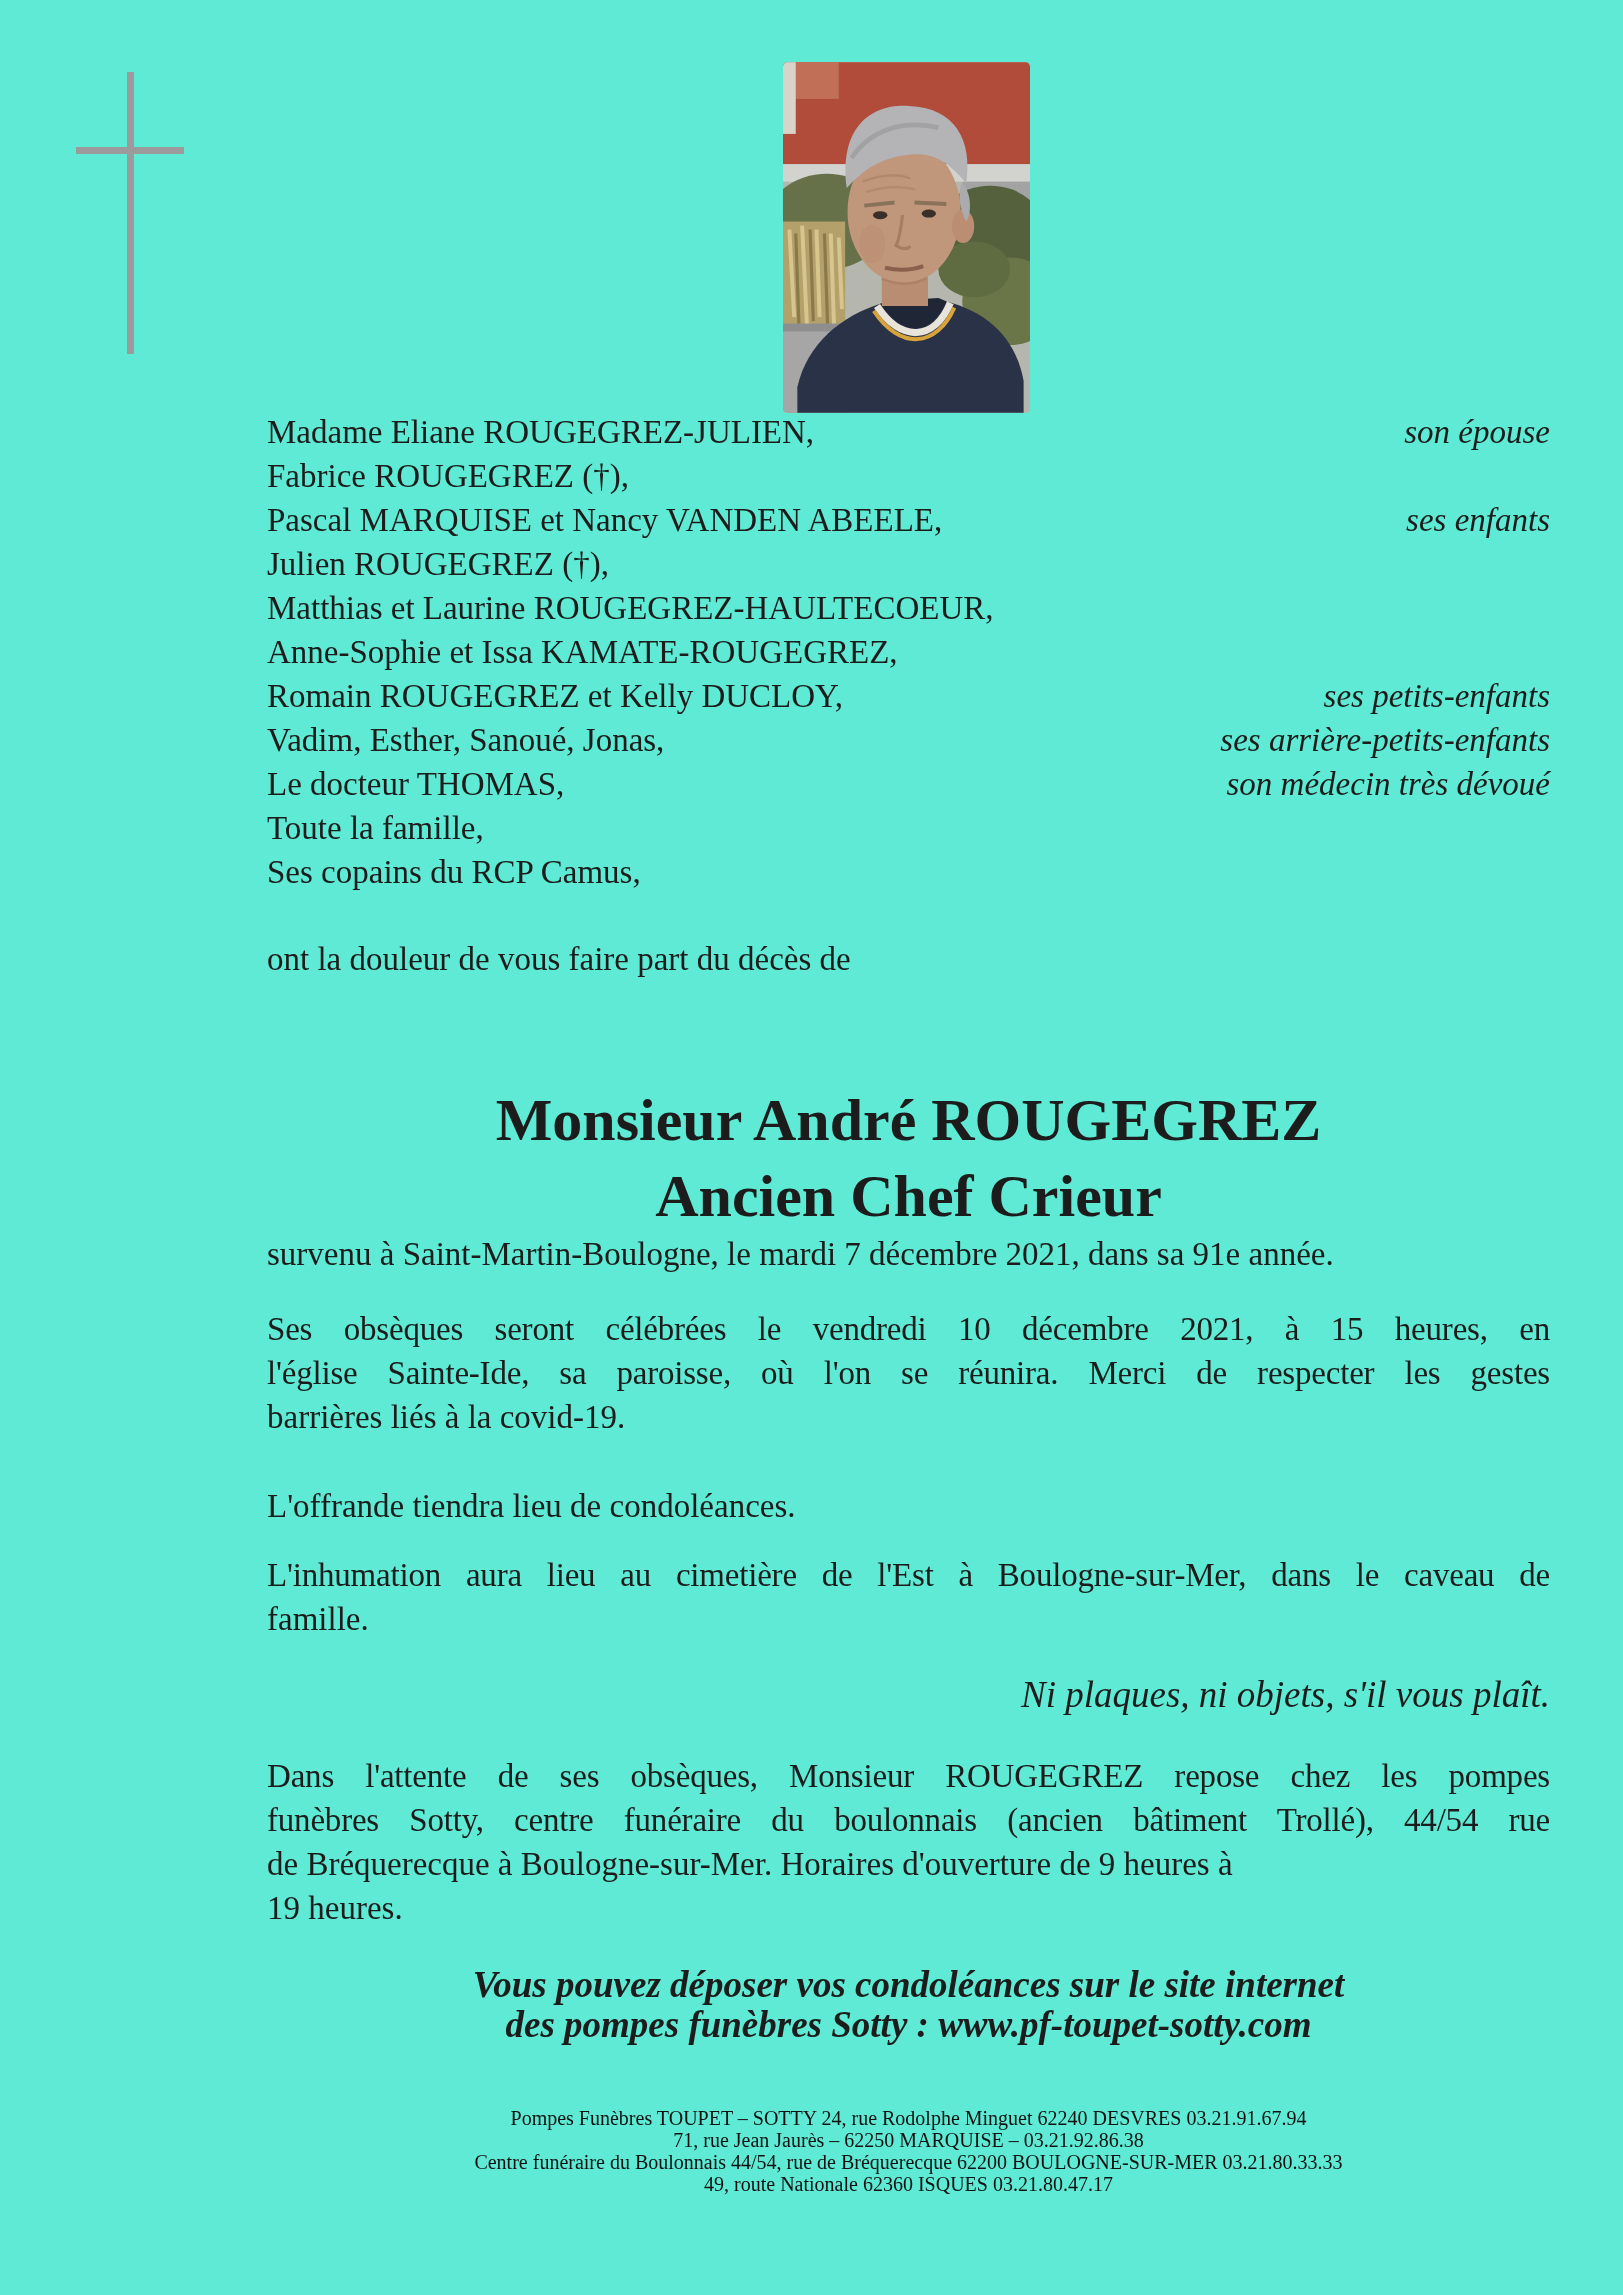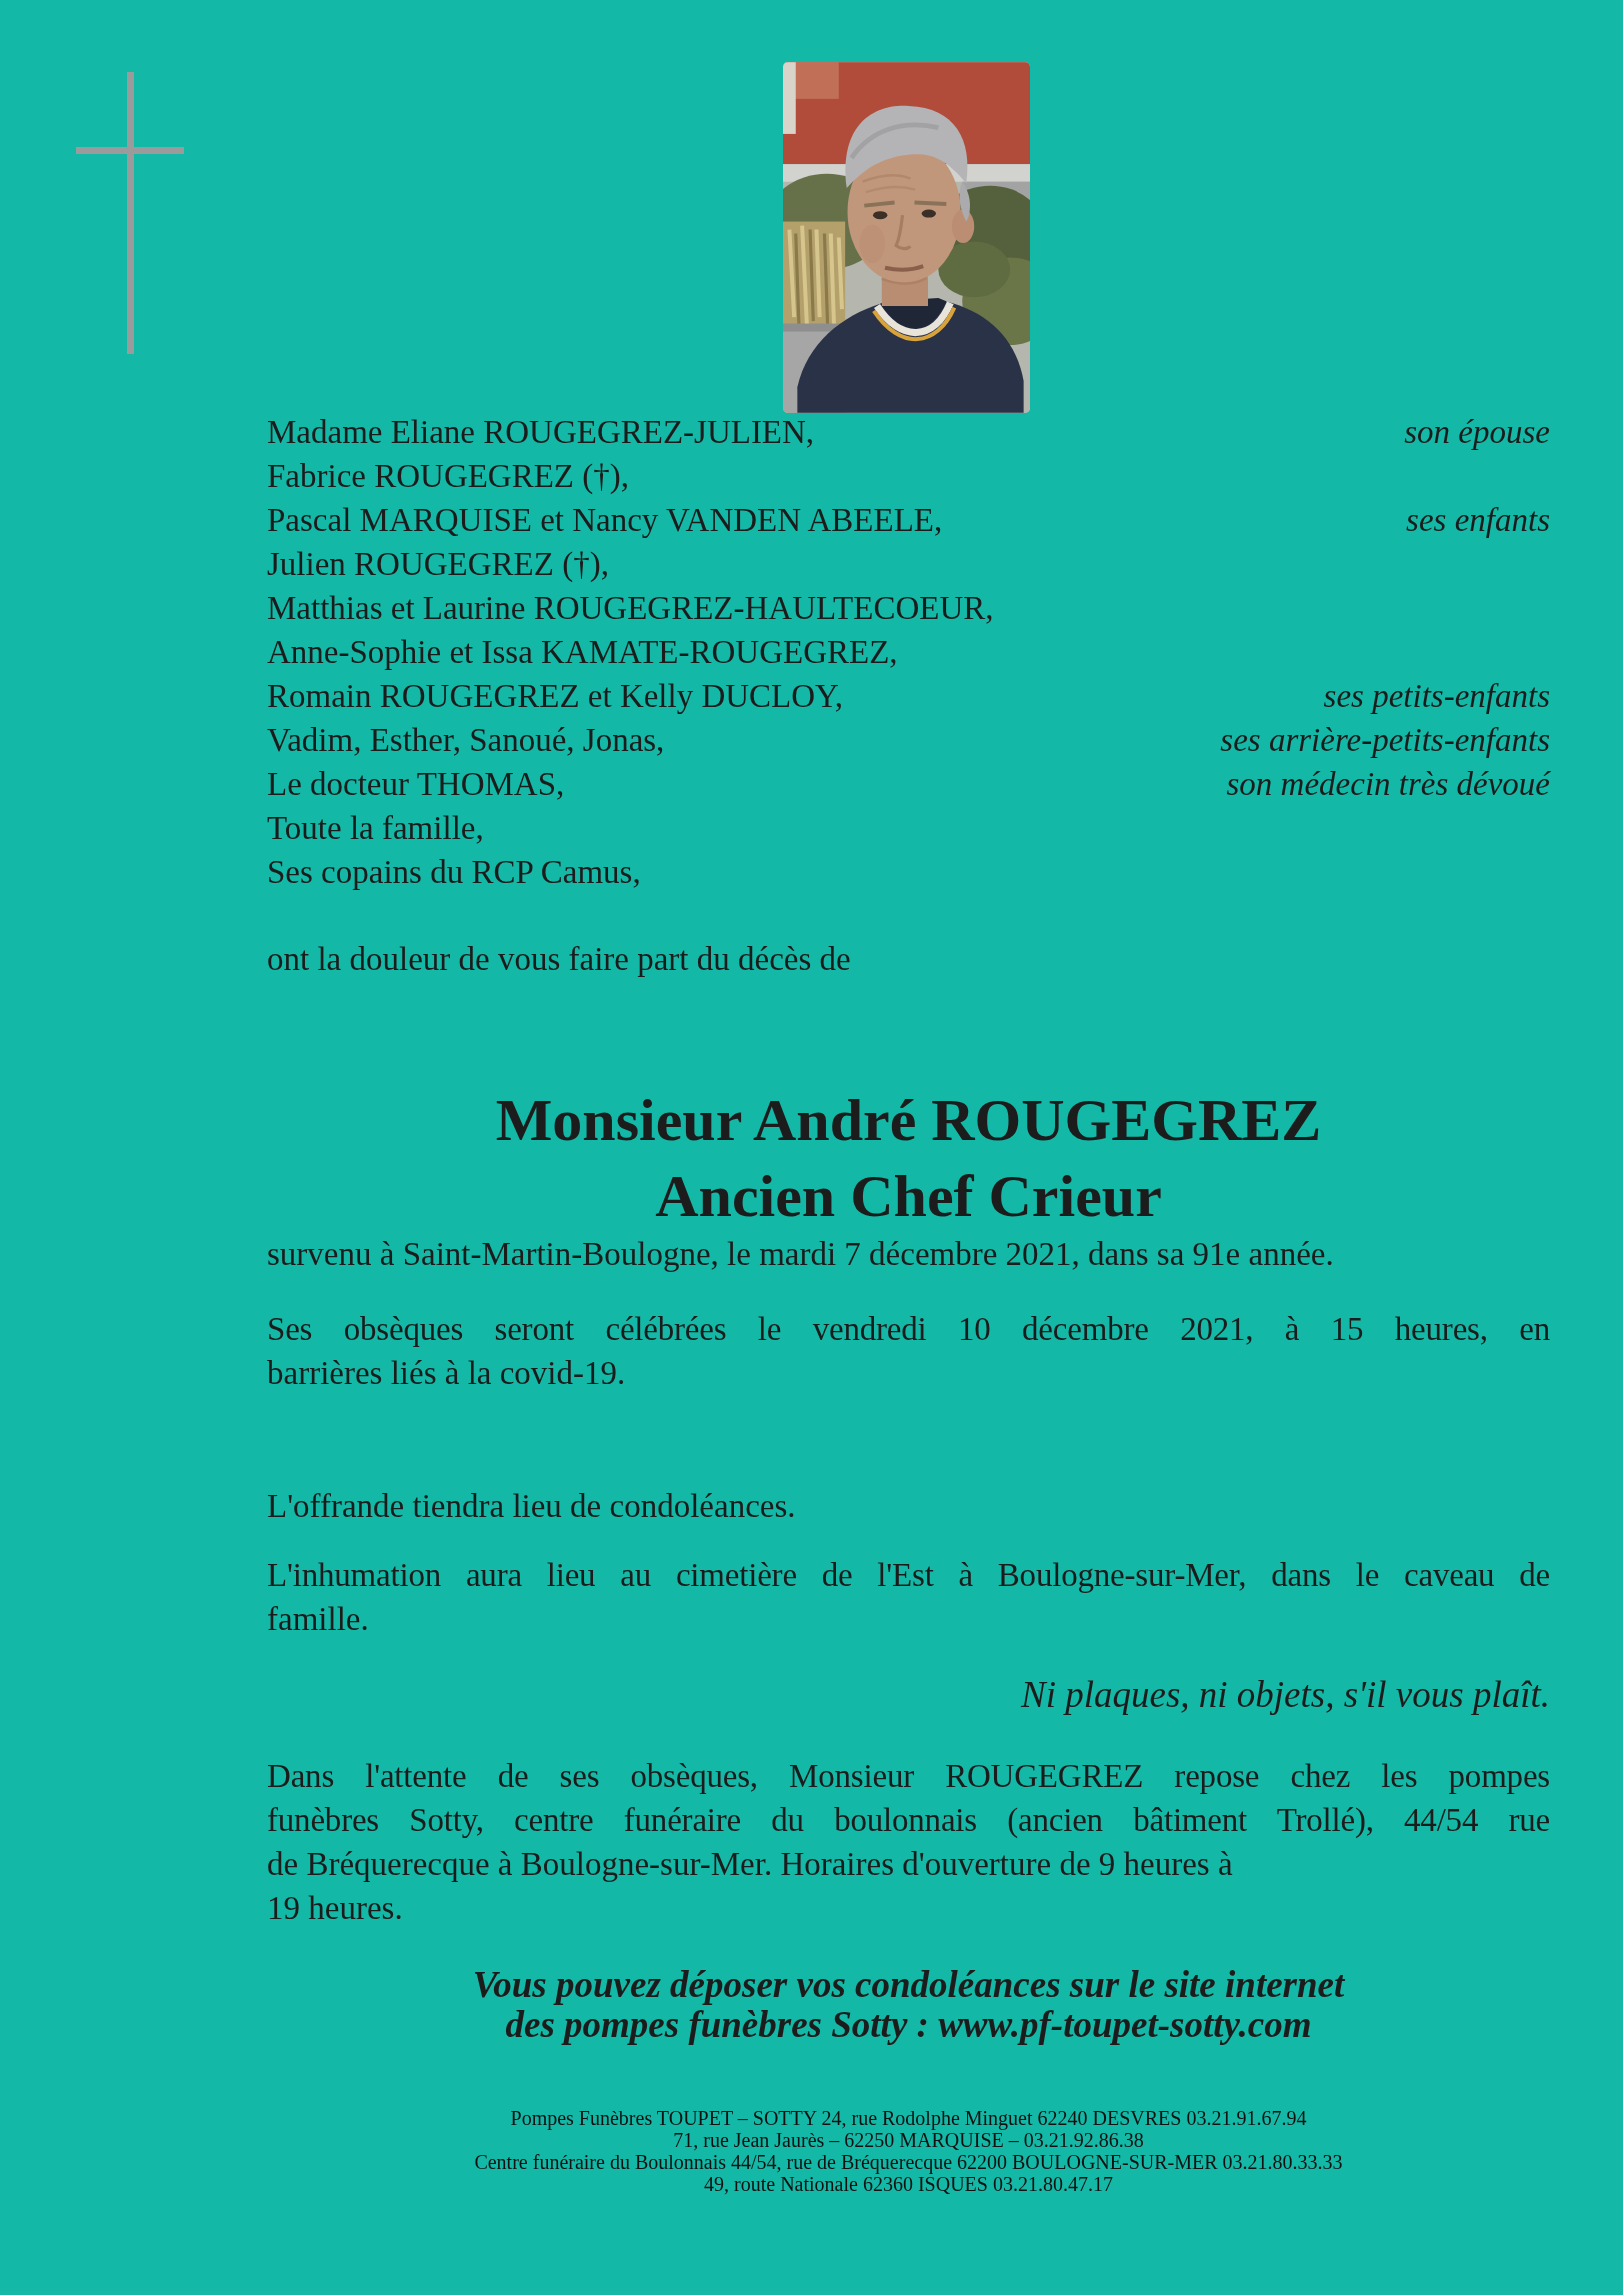--- a/index.html
+++ b/index.html
@@ -1,19 +1,19 @@
 <!DOCTYPE html>
 <html style="font-size:12.8px"><head>
 <meta charset="utf-8">
 <style>
   html,body{margin:0;padding:0;background:#e8e8e8;}
   .page{
     position:relative;
     width:1624px;height:2295px;
-    background:#14b8a6;
+    background:#5eead4;
     font-family:"Liberation Serif", serif;
     color:#1c1c1c;
     overflow:hidden;
   }
   
   .cross-v{position:absolute;left:127px;top:72px;width:7.2px;height:282px;background:#9b9b9b;}
   .cross-h{position:absolute;left:76px;top:147px;width:108px;height:7.2px;background:#9b9b9b;}
   
   .photo{position:absolute;left:783px;top:62px;width:247px;height:351px;border-radius:4.8px;overflow:hidden;background:#b5b6ae;}
   .photo svg{display:block;}
@@ -141,20 +141,21 @@
     <span class="line">Monsieur André ROUGEGREZ</span>
     <span class="line">Ancien Chef Crieur</span>
   </div>
 
   <div class="col p p1">
     <span class="line">survenu à Saint-Martin-Boulogne, le mardi 7 décembre 2021, dans sa 91e année.</span>
   </div>
 
   <div class="col p p2">
     <span class="jline">Ses obsèques seront célébrées le vendredi 10 décembre 2021, à 15 heures, en</span>
+    <span class="jline">l'église Sainte-Ide, sa paroisse, où l'on se réunira. Merci de respecter les gestes</span>
     <span class="line">barrières liés à la covid-19.</span>
   </div>
 
   <div class="col p p3">
     <span class="line">L'offrande tiendra lieu de condoléances.</span>
   </div>
 
   <div class="col p p4">
     <span class="jline">L'inhumation aura lieu au cimetière de l'Est à Boulogne-sur-Mer, dans le caveau de</span>
     <span class="line">famille.</span>

